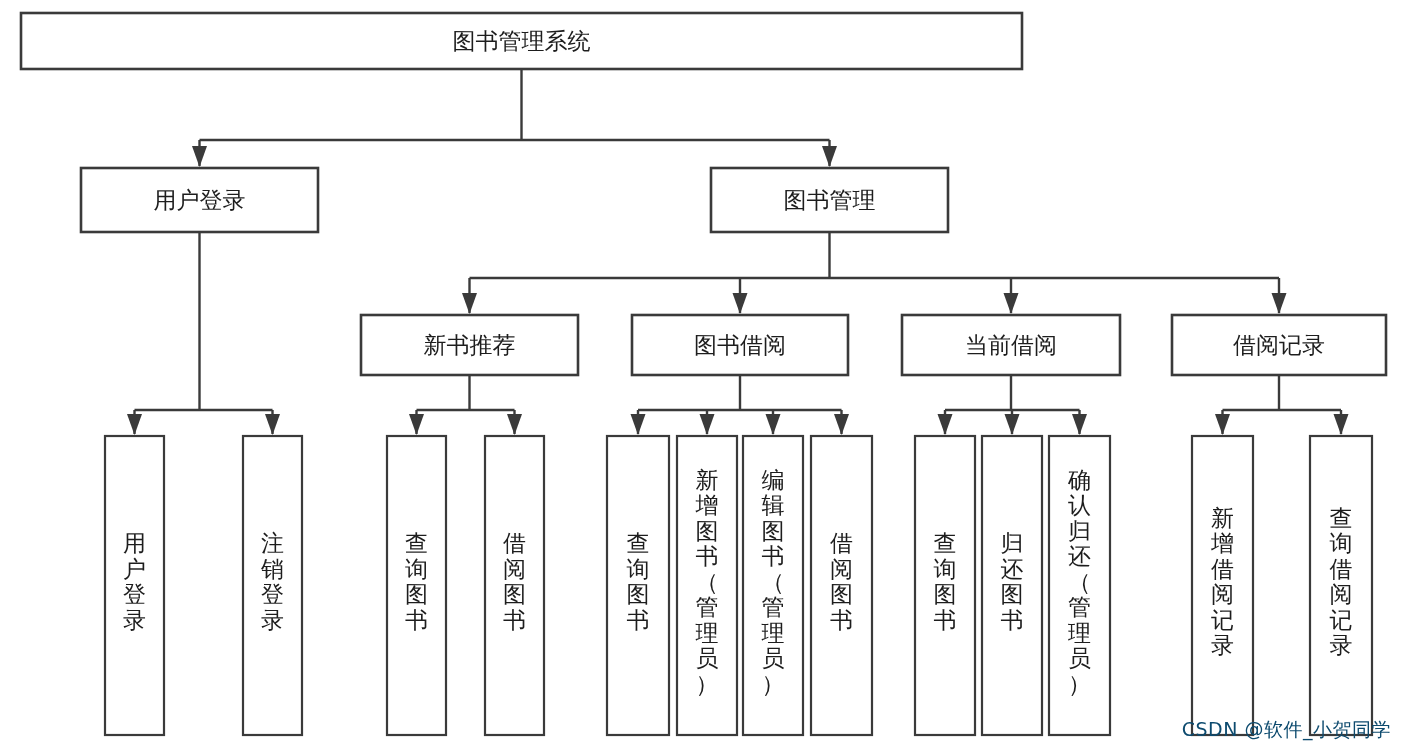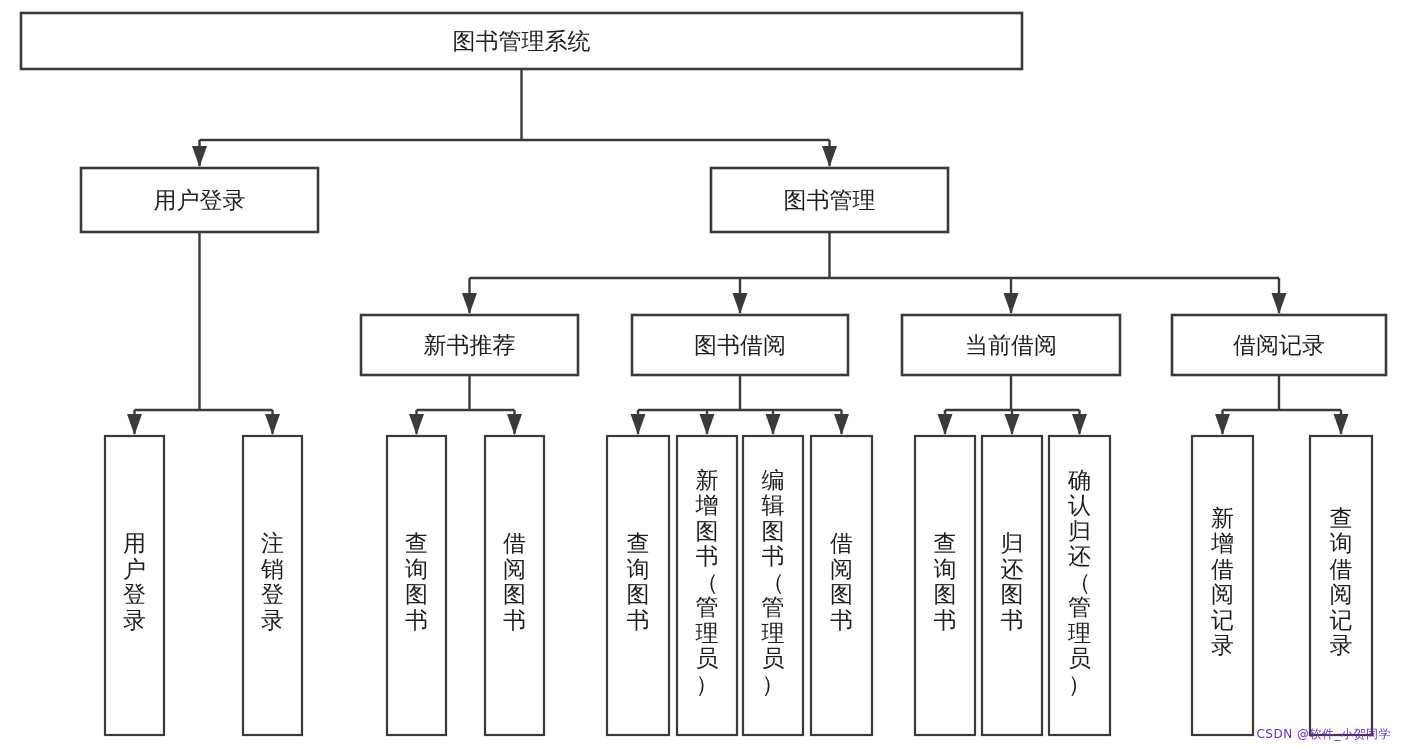--- a/index.html
+++ b/index.html
@@ -60,22 +60,22 @@
     font-family: "DejaVu Sans", "Liberation Sans", sans-serif;
     font-size: 23px;
     fill: #1d1d1d;
     text-anchor: middle;
   }
   .watermark-text {
     position: absolute;
     right: 14px;
     bottom: 4px;
     font-family: "DejaVu Sans", "Liberation Sans", sans-serif;
-    font-size: 12px;
-    color: #6d28d9;
+    font-size: 19px;
+    color: #0c4a6e;
     white-space: nowrap;
     letter-spacing: 0.5px;
     pointer-events: none;
   }
 </style>
 </head>
 <body>
 
 <div id="diagram-root">
   <svg class="diagram-canvas" viewBox="0 0 1405 747">

